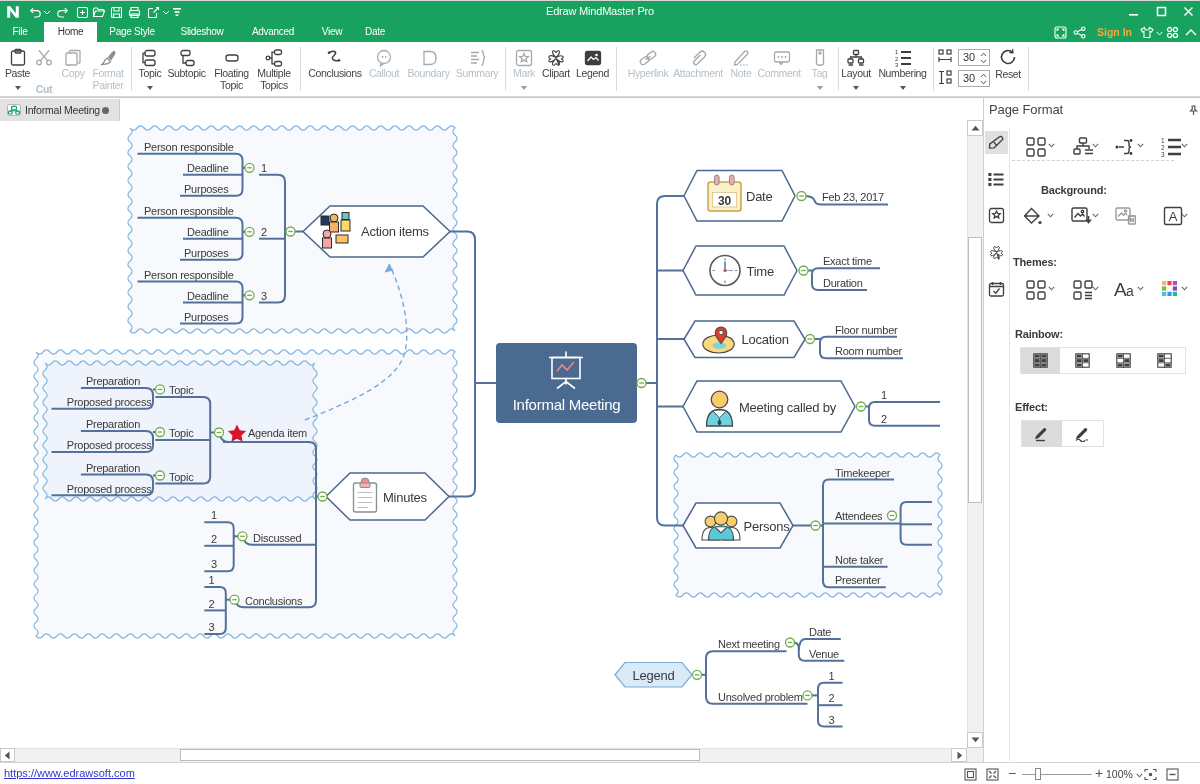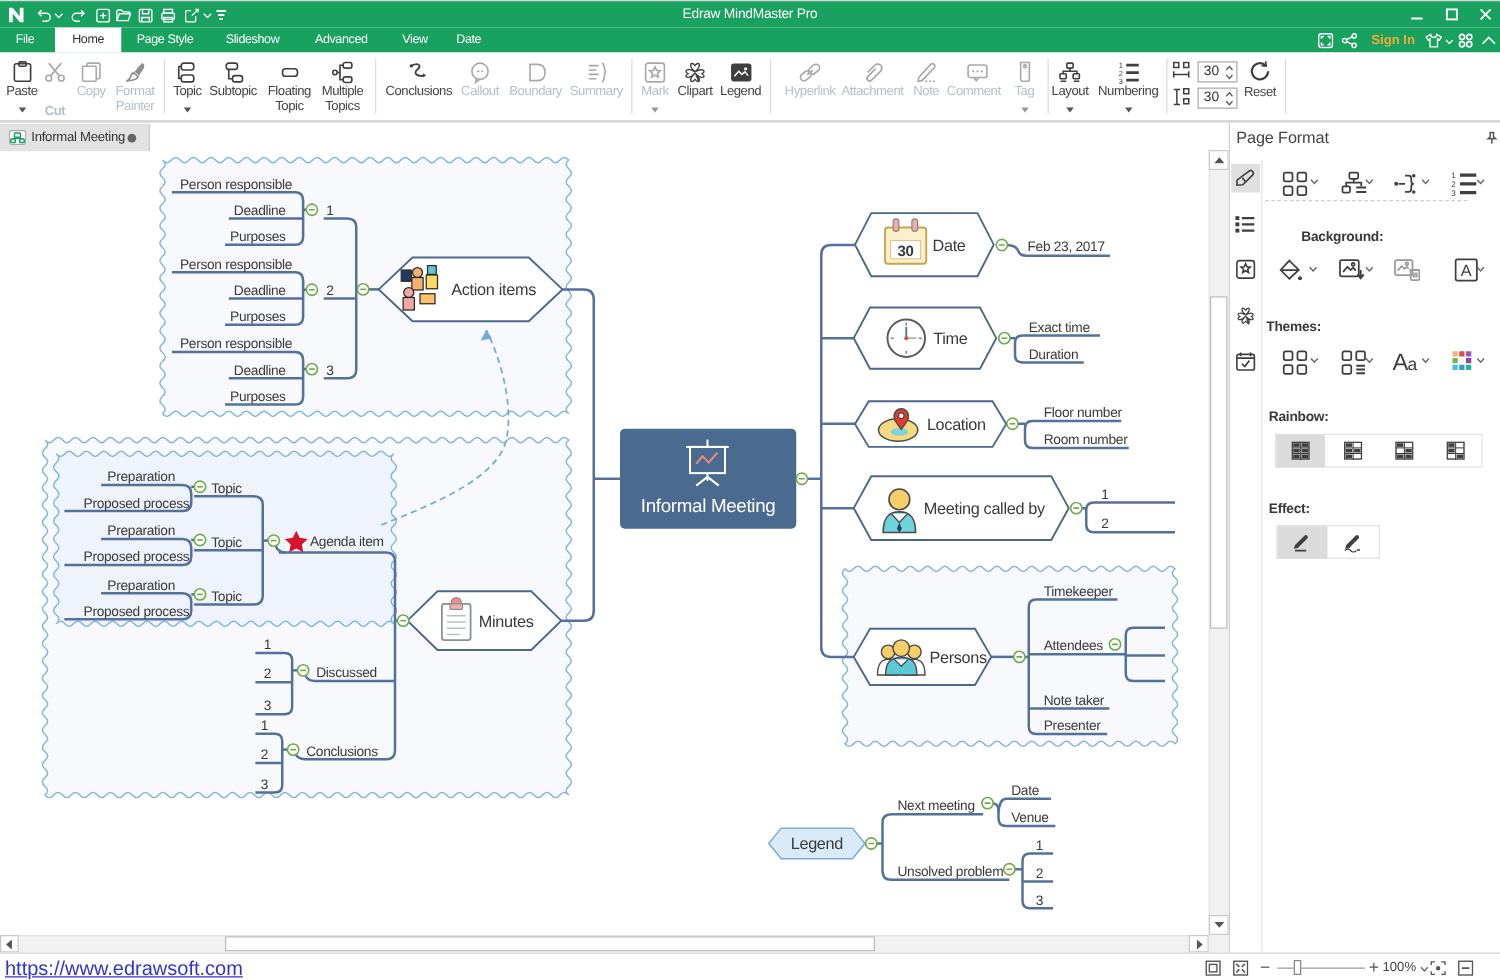--- a/index.html
+++ b/index.html
@@ -727,21 +727,21 @@
     <svg class="abs" style="left:49px;top:328px" width="17" height="16" viewBox="0 0 17 16">
       <path d="M3 10 L10.5 2.5 a1.6 1.6 0 0 1 2.3 2.3 L5.3 12.3 L2 13 Z" fill="#3f3f3f"></path>
       <path d="M3 14.5 H12" stroke="#3f3f3f" stroke-width="1.4"></path>
     </svg>
     <svg class="abs" style="left:90px;top:328px" width="19" height="16" viewBox="0 0 19 16">
       <path d="M3 10 L10.5 2.5 a1.6 1.6 0 0 1 2.3 2.3 L5.3 12.3 L2 13 Z" fill="#3f3f3f"></path>
       <path d="M2 14.5 C3.5 12.8 5 12.8 6.5 14.5 C8 16.2 9.5 16.2 11 14.5 M11.5 14 L14 14" stroke="#3f3f3f" stroke-width="1.2" fill="none"></path>
     </svg>
   </div>
 <div id="statusbar">
-    <div class="abs" style="left:4px;top:4px;font-size:16px;color:#3333CC;text-decoration:underline;">https://www.edrawsoft.com</div>
+    <div class="abs" style="left:4px;top:4px;font-size:11px;color:#3333CC;text-decoration:underline;">https://www.edrawsoft.com</div>
     <svg class="abs" style="left:964px;top:5px" width="13" height="13" viewBox="0 0 13 13" fill="none" stroke="#555" stroke-width="1.1">
       <rect x="1" y="1" width="11" height="11"></rect>
       <rect x="3.5" y="3.5" width="6" height="6"></rect>
     </svg>
     <svg class="abs" style="left:986px;top:5px" width="13" height="13" viewBox="0 0 13 13" fill="none" stroke="#555" stroke-width="1.1">
       <rect x="1" y="1" width="11" height="11"></rect>
       <path d="M3 3 L5.5 5.5 M10 3 L7.5 5.5 M3 10 L5.5 7.5 M10 10 L7.5 7.5" stroke-width="1.3"></path>
     </svg>
     <div class="abs" style="left:1008px;top:2px;font-size:14px;color:#555;">−</div>
     <div class="abs" style="left:1022px;top:10.5px;width:70px;height:1.5px;background:#9a9a9a;"></div>

